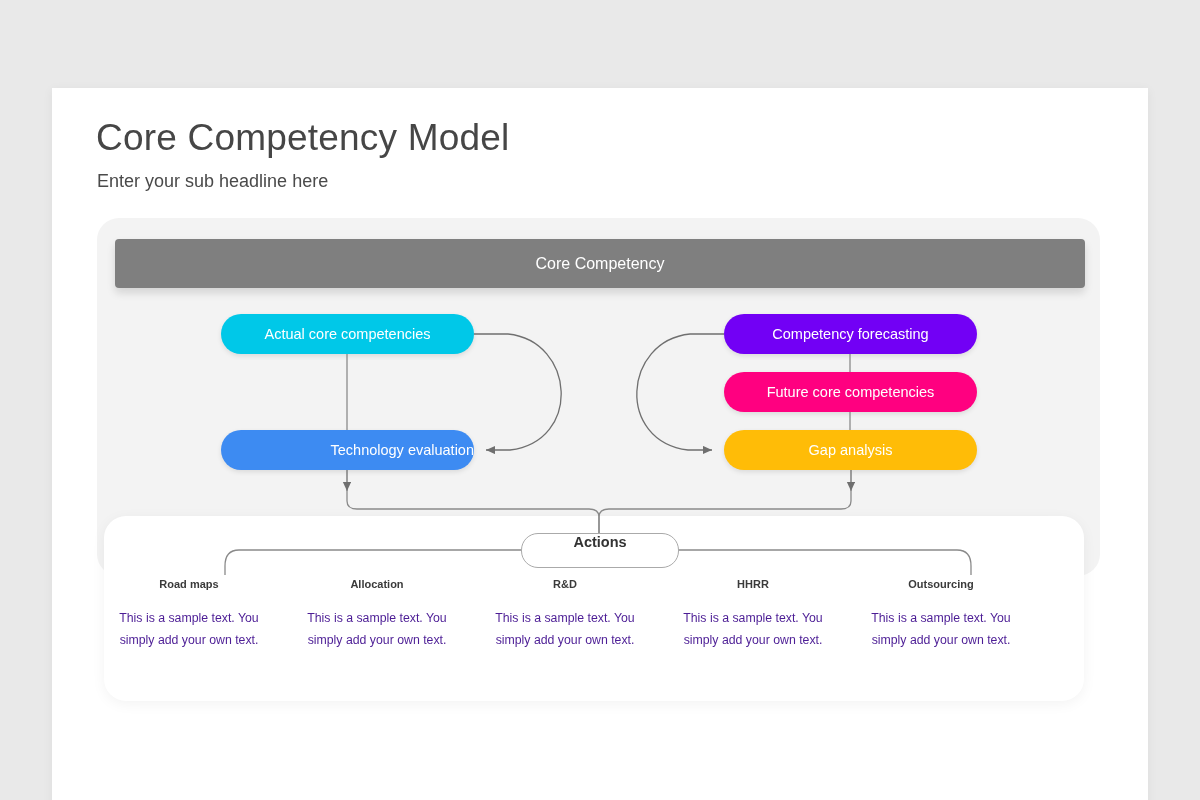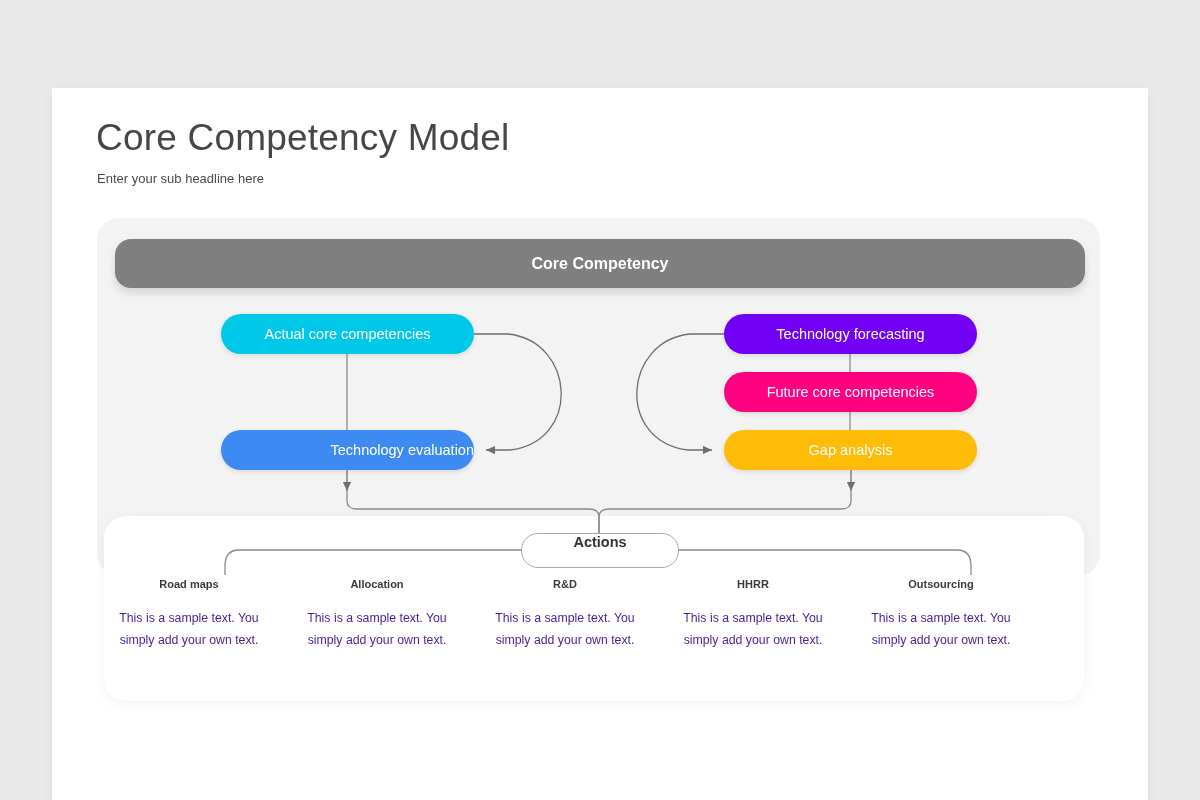--- a/index.html
+++ b/index.html
@@ -33,21 +33,21 @@
     font-size: 37px;
     font-weight: 400;
     color: #464646;
     letter-spacing: 0.2px;
     white-space: nowrap;
   }
   #page-subtitle {
     position: absolute;
     left: 45px;
     top: 83px;
-    font-size: 13px;
+    font-size: 18px;
     color: #4a4a4a;
     white-space: nowrap;
   }
 
   
   #diagram-panel {
     position: absolute;
     left: 45px;
     top: 130px;
     width: 1003px;
@@ -69,28 +69,27 @@
   }
 
   
   #core-bar {
     position: absolute;
     left: 115px;
     top: 239px;
     width: 970px;
     height: 49px;
     background: #7f7f7f;
-    border-radius: 16px;
+    border-radius: 4px;
     color: #ffffff;
     display: flex;
     align-items: center;
     justify-content: center;
     font-size: 16px;
     box-shadow: 0 5px 9px rgba(0,0,0,0.13);
-    font-weight: bold;
   }
 
   
   .pill {
     position: absolute;
     height: 40px;
     border-radius: 20px;
     color: #ffffff;
     display: flex;
     align-items: center;
@@ -208,21 +207,21 @@
   <span>Core Competency</span>
 </div>
 
 <div class="pill" id="pill-actual" style="background: rgb(0, 200, 232);">
   <span>Actual core competencies</span>
 </div>
 <div class="pill" id="pill-techeval" style="background: rgb(61, 139, 242); justify-content: flex-end;">
   <span>Technology evaluation</span>
 </div>
 <div class="pill" id="pill-forecast" style="background: rgb(114, 0, 245);">
-  <span>Technology forecasting</span>
+  <span>Competency forecasting</span>
 </div>
 <div class="pill" id="pill-future" style="background: rgb(255, 0, 128);">
   <span>Future core competencies</span>
 </div>
 <div class="pill" id="pill-gap" style="background: rgb(255, 188, 7);">
   <span>Gap analysis</span>
 </div>
 
 <div id="actions-pill">
   <span>Actions</span>

